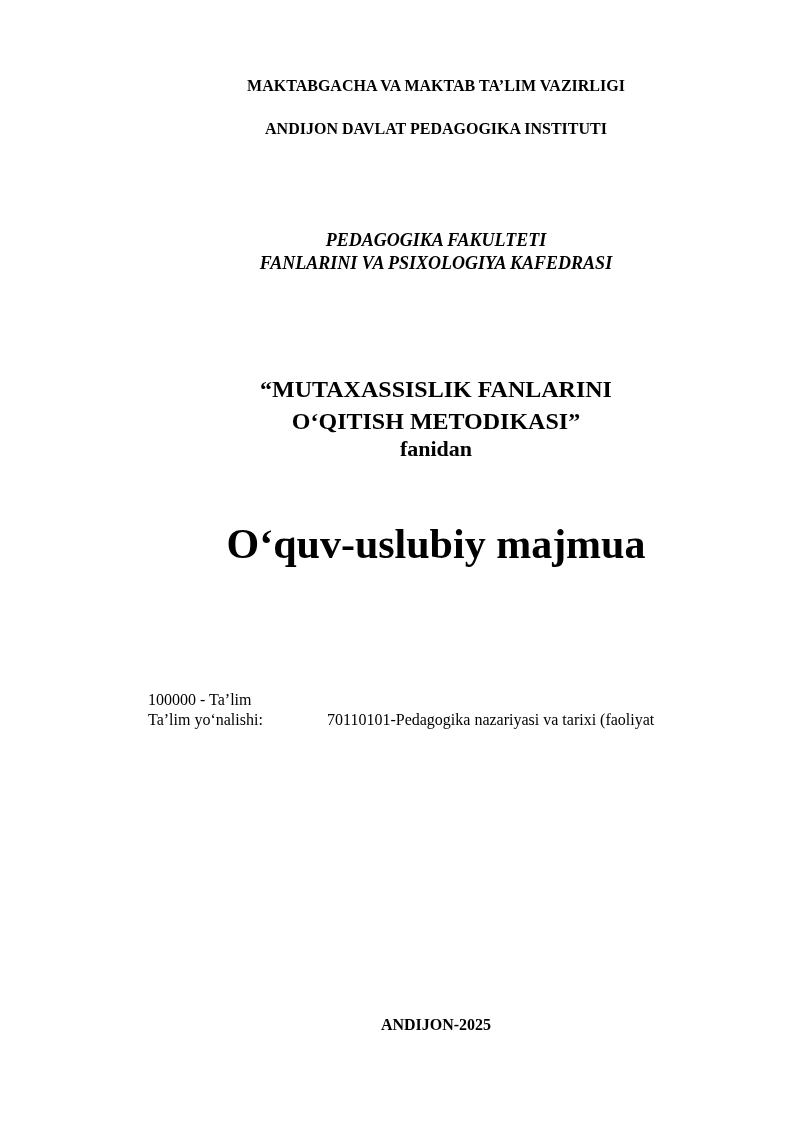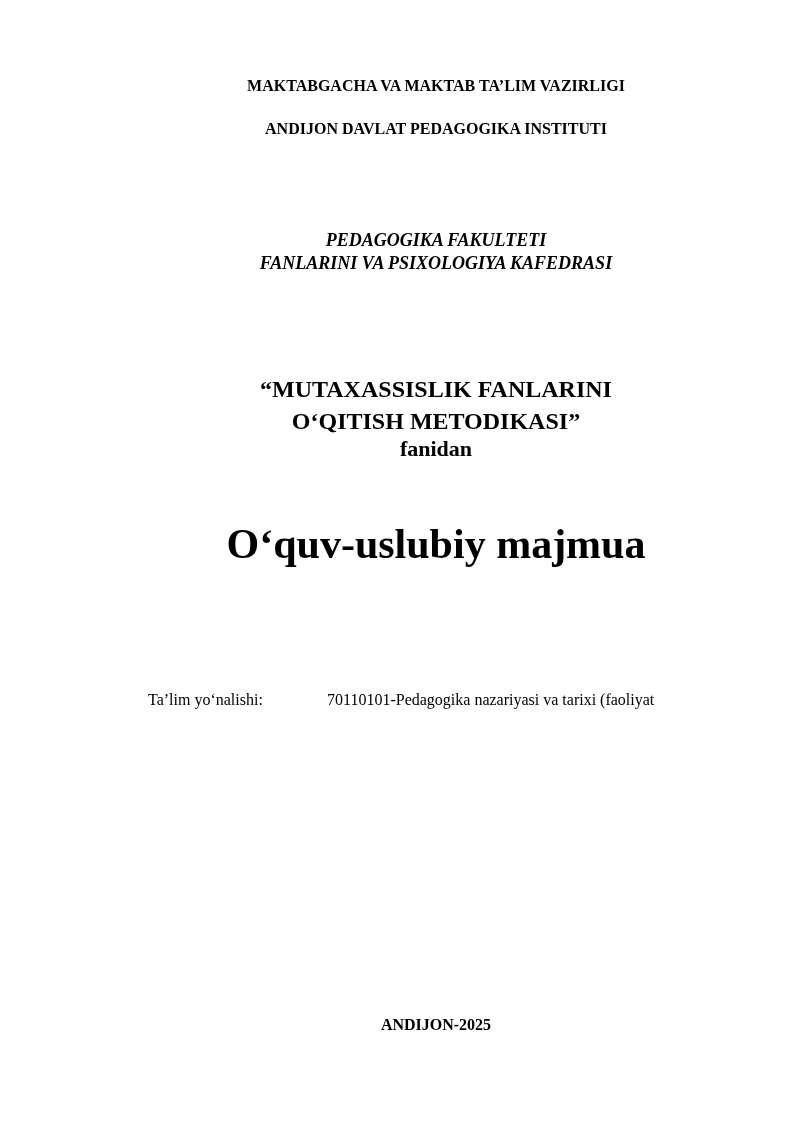--- a/index.html
+++ b/index.html
@@ -27,20 +27,21 @@
 <div class="c h2" style="top:252px;">FANLARINI VA PSIXOLOGIYA KAFEDRASI</div>
 
 <div class="c title" style="top:374px;">“MUTAXASSISLIK FANLARINI</div>
 <div class="c title" style="top:406px;">O‘QITISH METODIKASI”</div>
 <div class="c fanidan" style="top:436px;">fanidan</div>
 
 <div class="c majmua" style="top:520px;">O‘quv-uslubiy majmua</div>
 
 <div class="info">
   <div class="row">
+    <div class="val">100000 - Ta’lim</div>
   </div>
   <div class="row">
     <div class="lbl">Ta’lim yo‘nalishi:</div>
     <div class="val">70110101-Pedagogika nazariyasi va tarixi (faoliyat</div>
   </div>
   <div class="row">
     <div class="lbl"></div>
   </div>
 </div>
 

